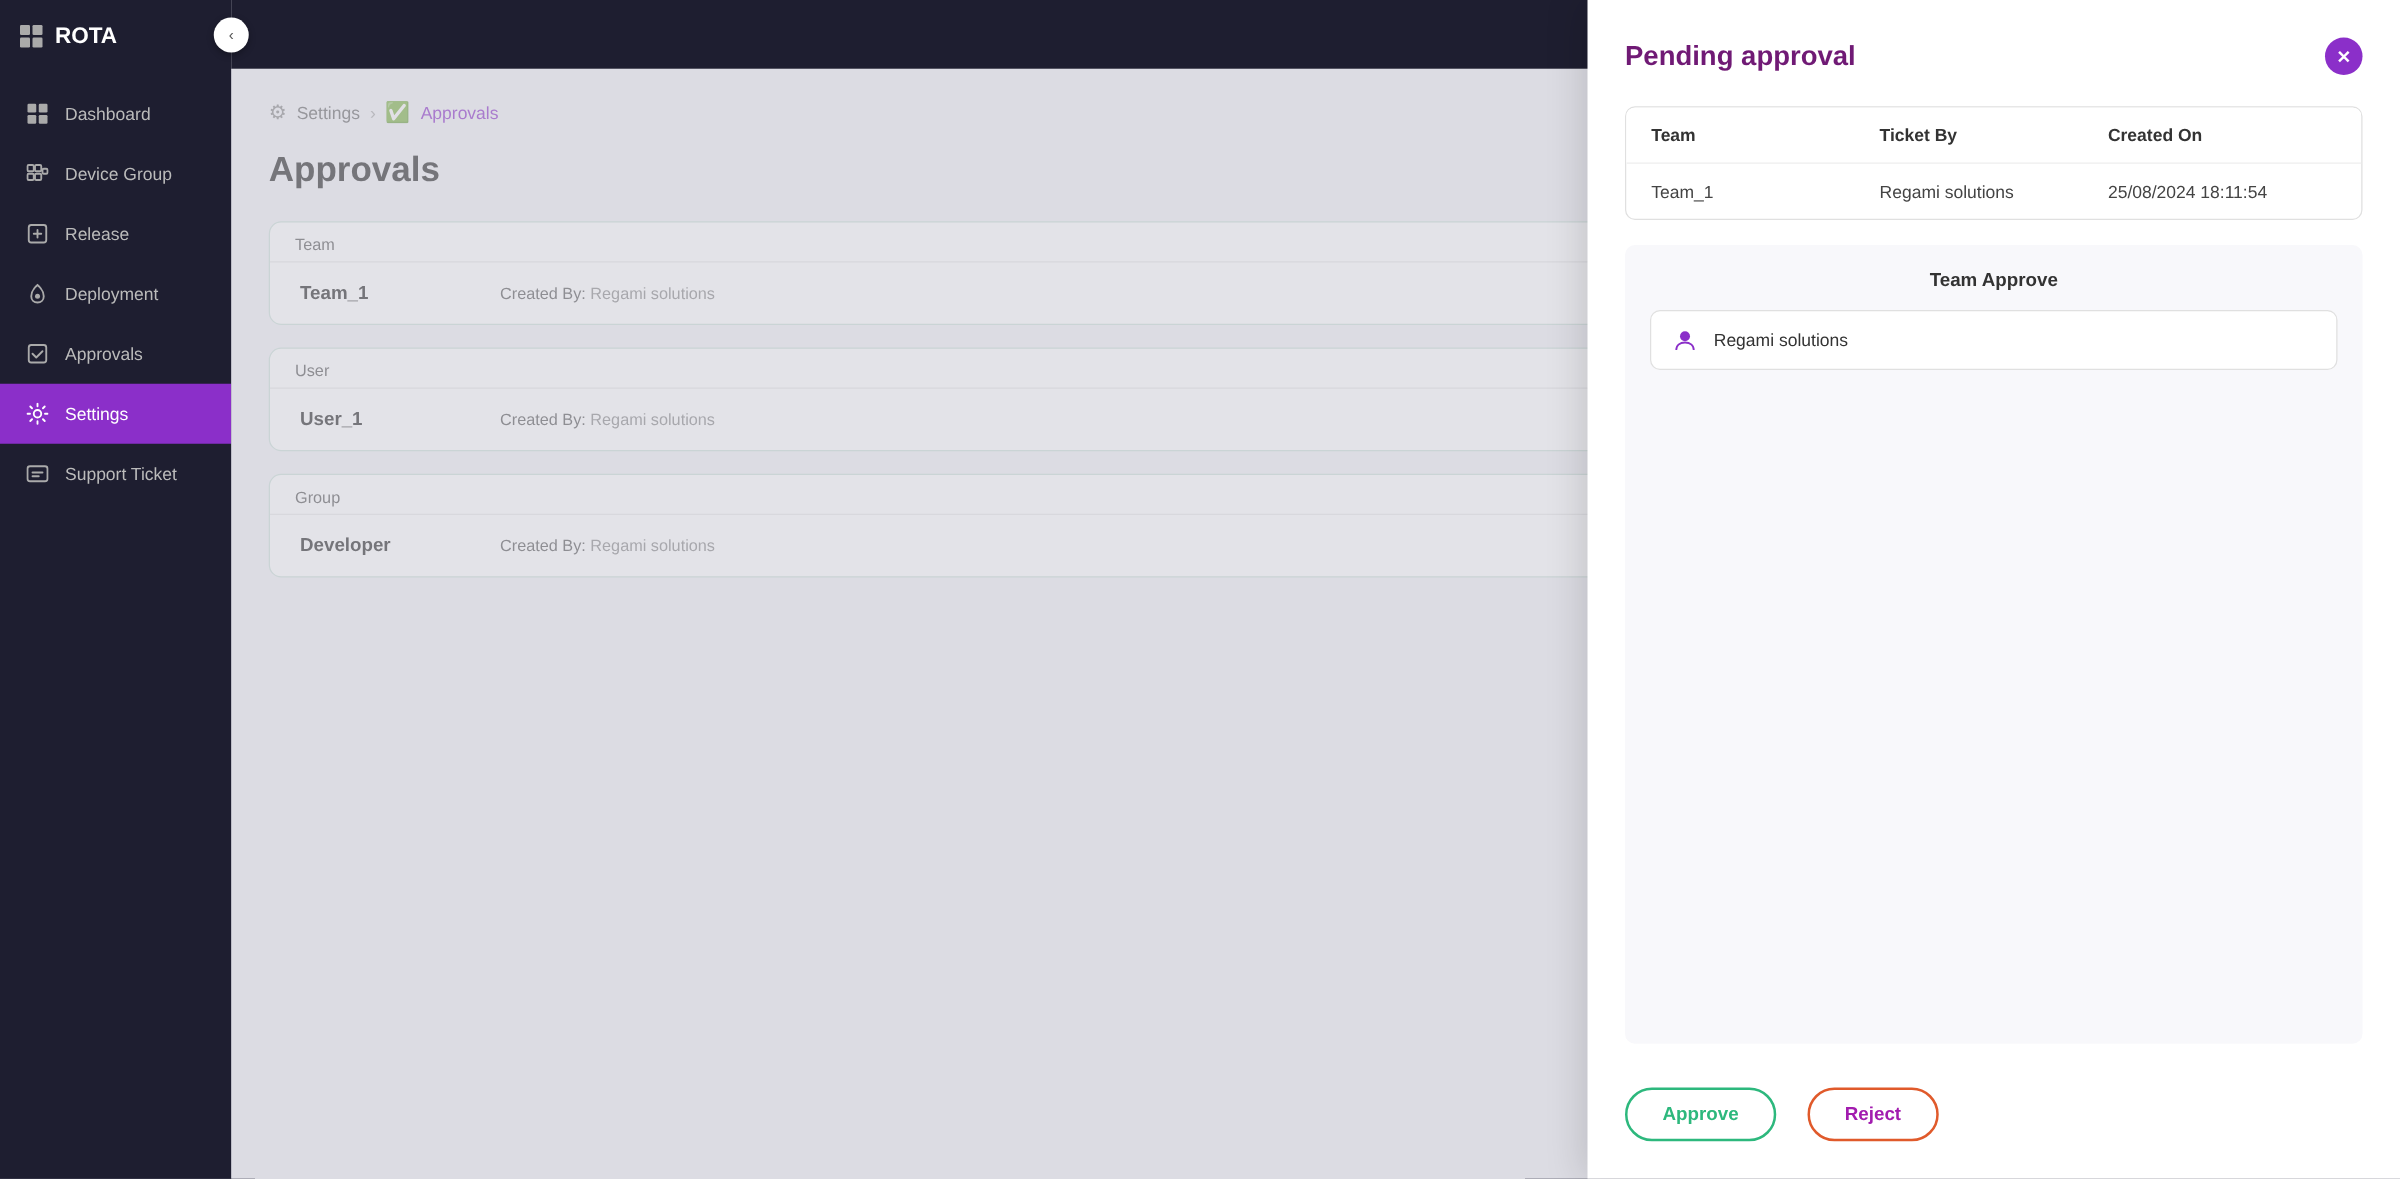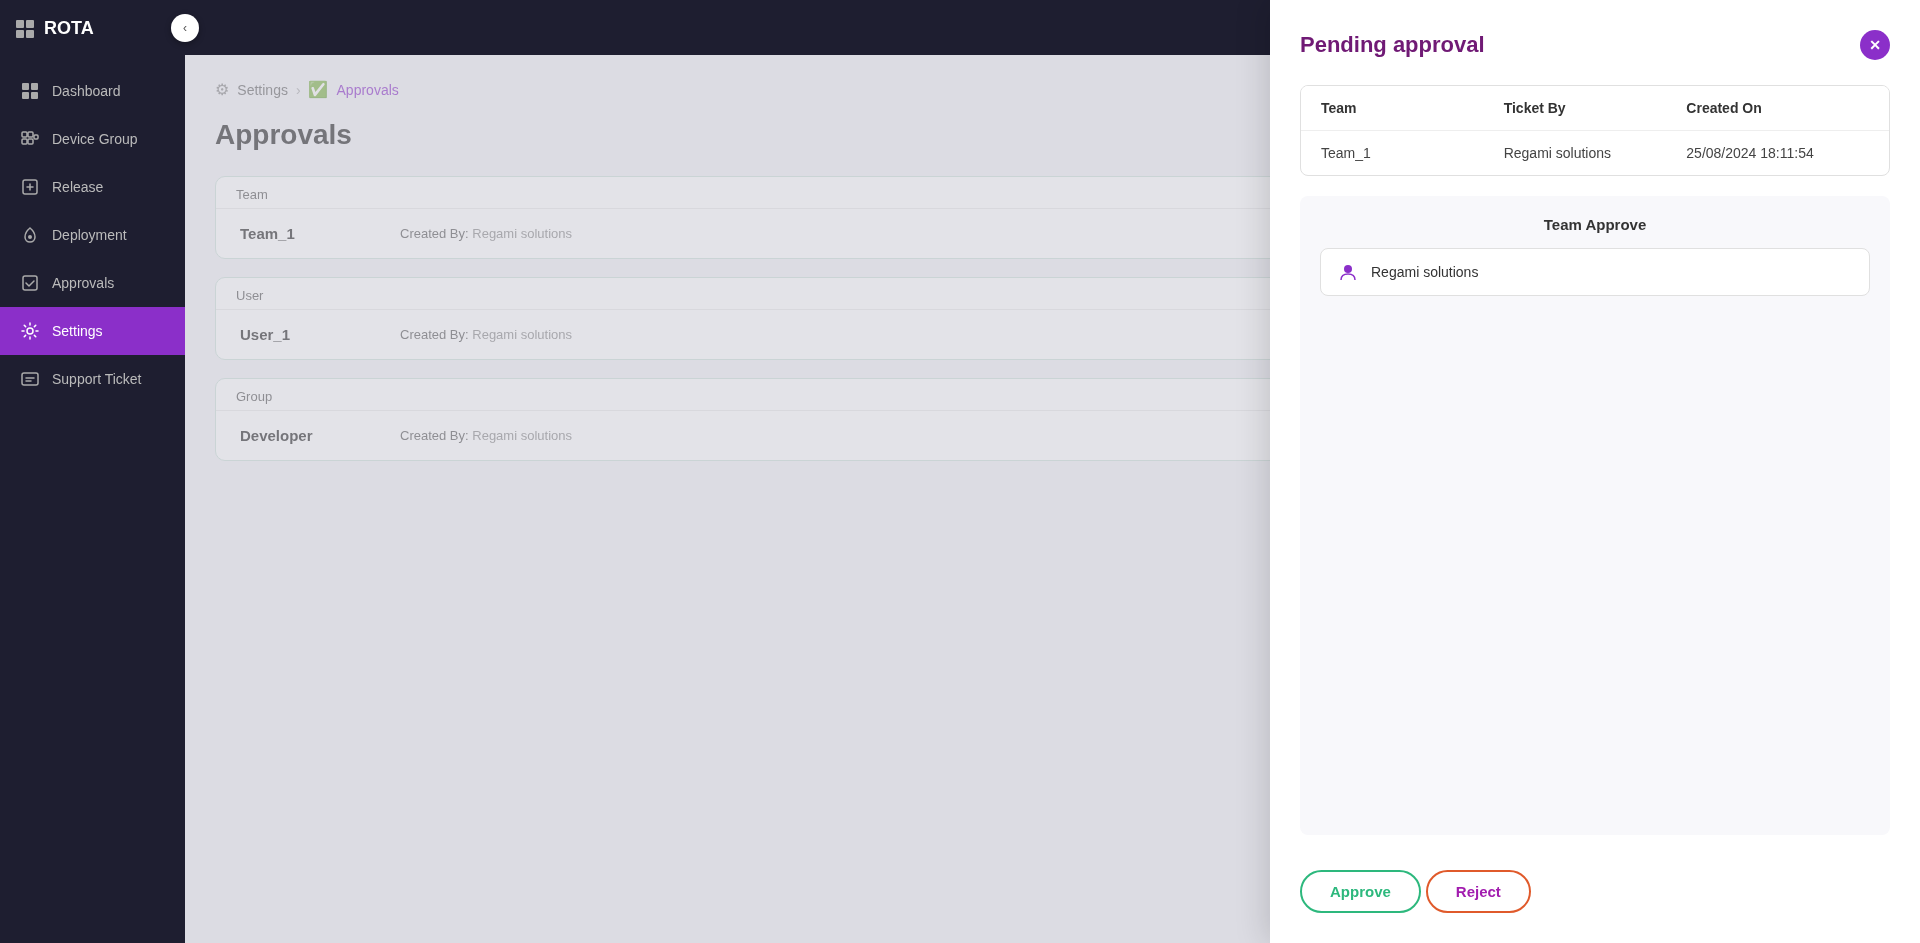--- a/index.html
+++ b/index.html
@@ -306,21 +306,21 @@
       justify-content: center;
     }
     .member-name {
       font-size: 14px;
       color: #333;
     }
 
     
     .modal-actions {
       display: flex;
-      gap: 5px;
+      gap: 25px;
       padding-top: 15px;
     }
     .btn-approve {
       padding: 11px 28px;
       border: 2px solid #2db87d;
       background: white;
       color: #2db87d;
       border-radius: 25px;
       font-size: 15px;
       font-weight: 600;

